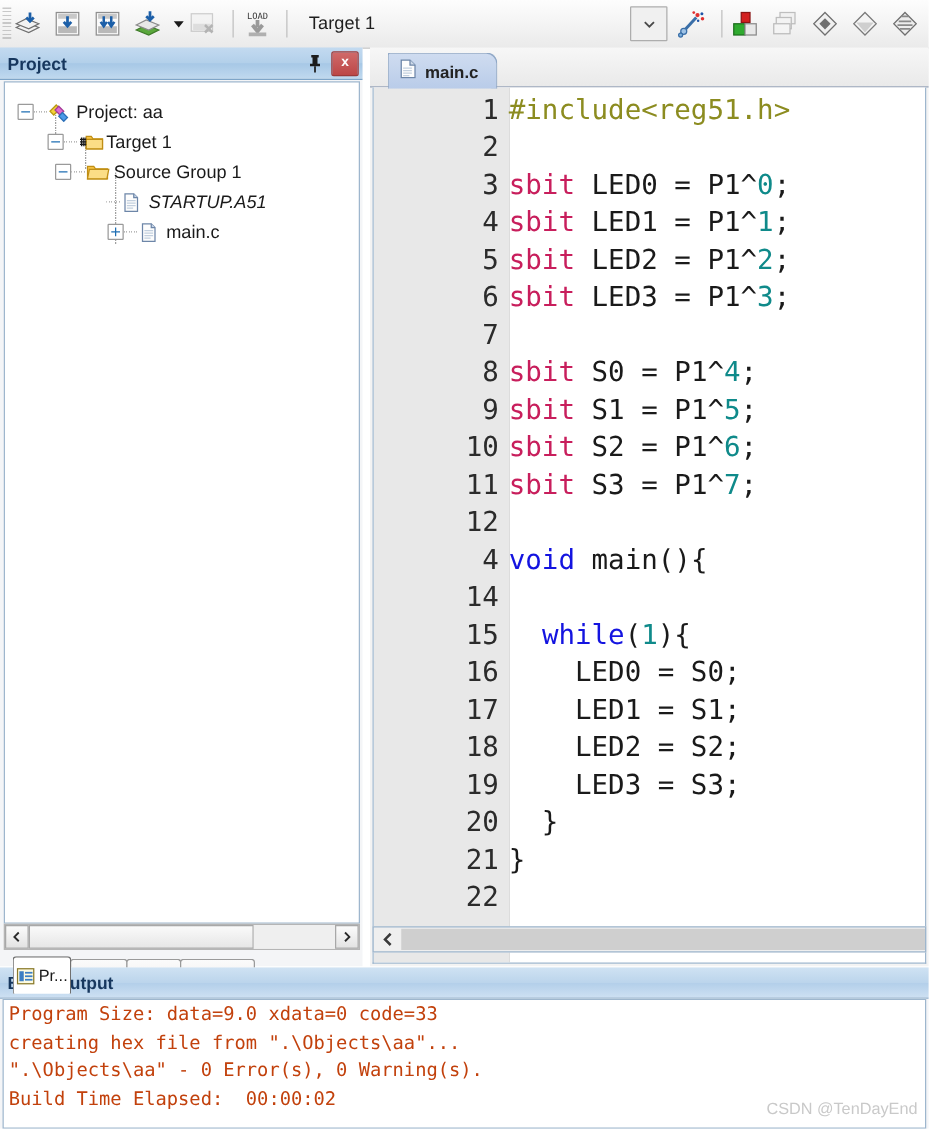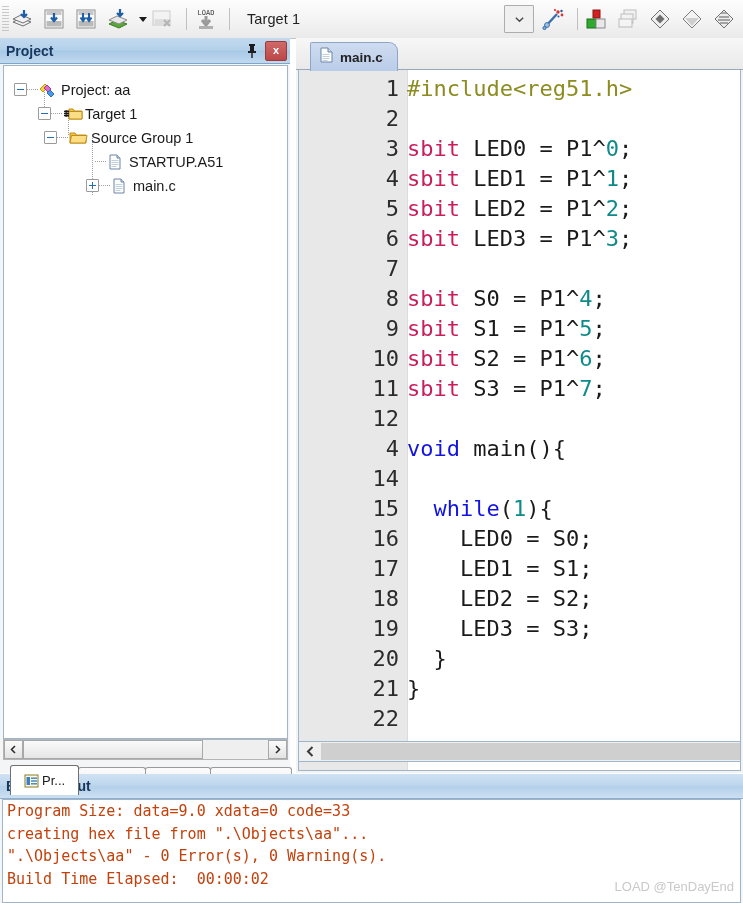--- a/index.html
+++ b/index.html
@@ -80,21 +80,21 @@
     border:1px solid #a8a8a8;display:flex;align-items:center;justify-content:center;flex:none;}
   .sc-thumb{height:17px;background:linear-gradient(to bottom,#fafafa,#e6e6e6);
     border:1px solid #a8a8a8;flex:none;}
   .sc-track{flex:1;height:19px;background:#efefef;}
 
   .ptabs{
     position:absolute;left:10px;top:727px;width:276px;height:30px;
     display:flex;align-items:flex-end;
   }
   .ptab{
-    height:27px;display:flex;align-items:center;padding:0 13px;
+    height:27px;display:flex;align-items:center;padding:0 2px;
     border:1px solid #9a9a9a;border-bottom:none;border-radius:3px 3px 0 0;
     background:linear-gradient(to bottom,#fbfbfb,#eceaea);
     font-size:13px;color:#8a8a8a;margin-right:-1px;
   }
   .ptab.active{
     background:#ffffff;color:#1a1a1a;height:29px;border-color:#707070;z-index:3;position:relative;
   }
   .ptab .lbl{margin-left:3px;}
 
   
@@ -354,21 +354,21 @@
         <span class="dots"></span>
         <span class="ico">
           <svg width="20" height="16" viewBox="0 0 20 16">
             <path d="M1 3 h5 l1.4 2 H17 v8 H1 Z" fill="#f5c242" stroke="#c08e14"></path>
             <path d="M2.5 5.5 h15.5 l-1.5 7.5 H1 Z" fill="#fbdd86" stroke="#c08e14"></path>
           </svg>
         </span>
         <span class="tlabel">Source Group 1</span>
       </div>
 
-      <div class="tnode" style="left:80px;top:85px;">
+      <div class="tnode" style="left:70px;top:85px;font-style:italic;">
         <span style="width:11px;flex:none"></span>
         <span class="dots"></span>
         <span class="ico">
           <svg width="16" height="16" viewBox="0 0 16 16">
             <path d="M3 1 h7 l3 3 v11 H3 Z" fill="#fdfdfd" stroke="#6d86a8"></path>
             <path d="M10 1 v3 h3" fill="#c8d6e8" stroke="#6d86a8"></path>
             <g fill="#c2cfde">
                 <rect x="4.5" y="6" width="7" height="1"></rect>
                 <rect x="4.5" y="8" width="7" height="1"></rect>
                 <rect x="4.5" y="10" width="7" height="1"></rect>
@@ -511,17 +511,17 @@
 
   <div class="build-panel">
     <div class="build-head">
       <span class="build-title">Build Output</span>
     </div>
     <div class="build-body">
       <div class="bline">Program Size: data=9.0 xdata=0 code=33</div>
       <div class="bline">creating hex file from ".\Objects\aa"...</div>
       <div class="bline">".\Objects\aa" - 0 Error(s), 0 Warning(s).</div>
       <div class="bline">Build Time Elapsed:  00:00:02</div>
-      <div class="watermark">LOAD @TenDayEnd</div>
+      <div class="watermark">CSDN @TenDayEnd</div>
     </div>
   </div>
 
 </div>
 
 </body></html>

